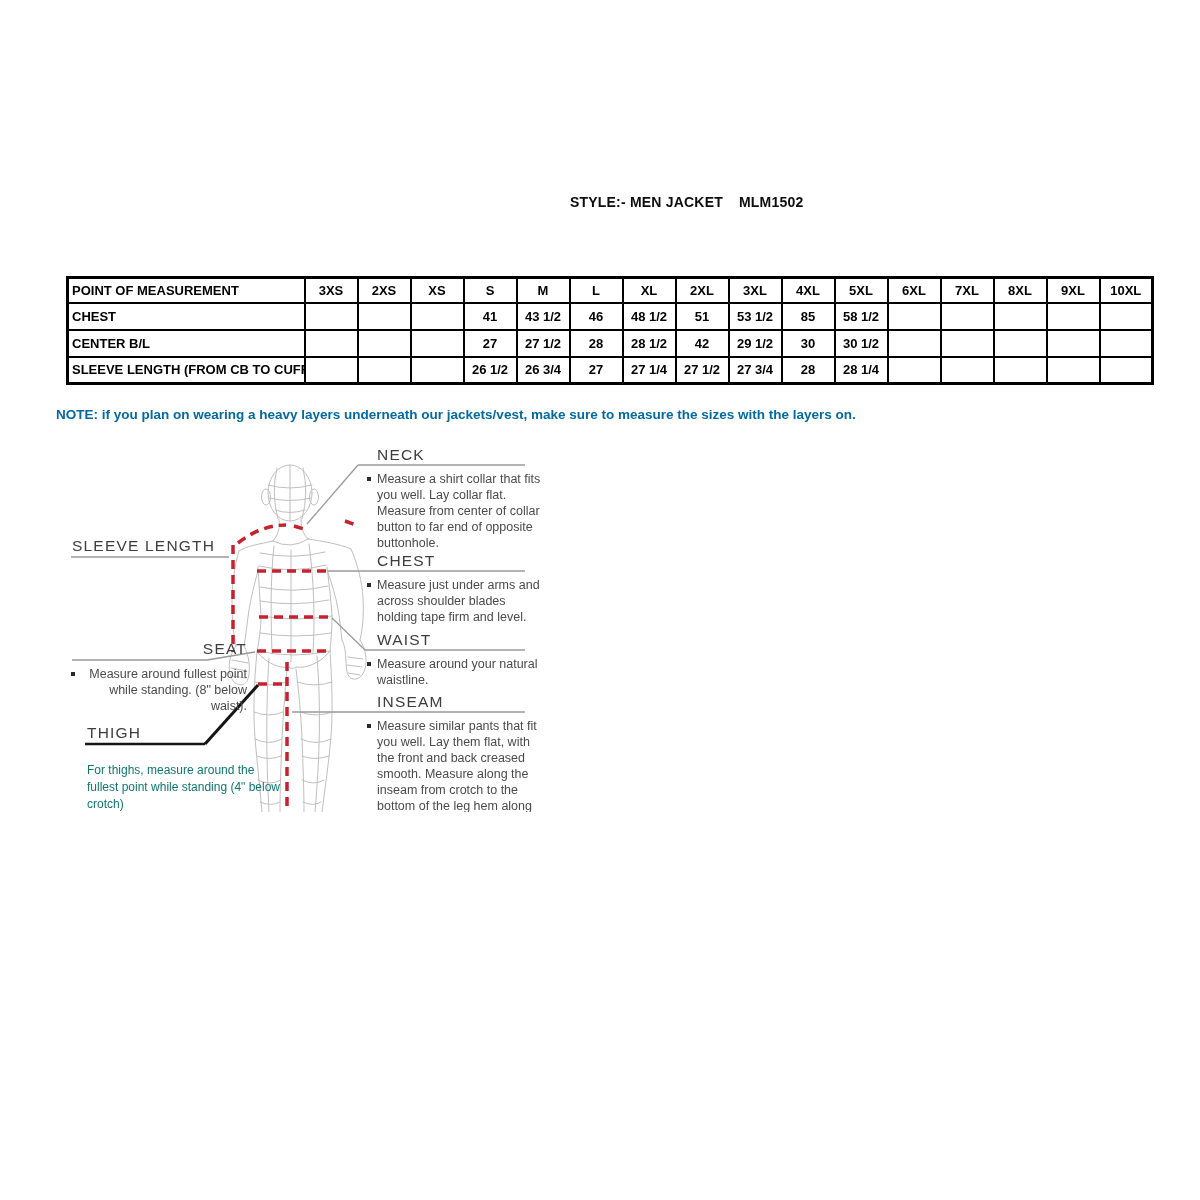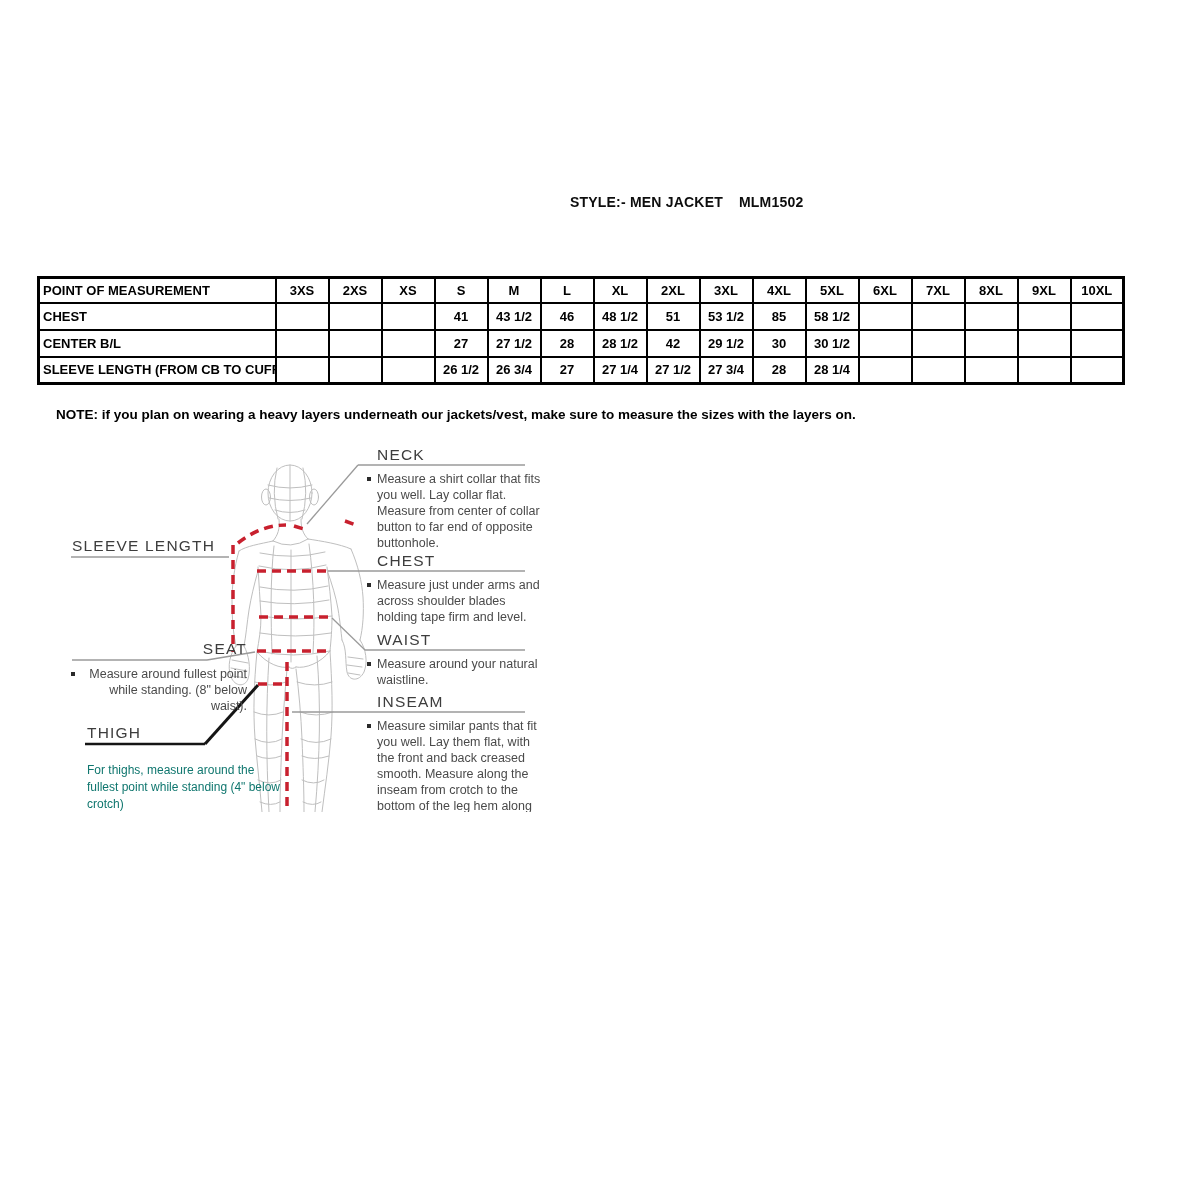--- a/index.html
+++ b/index.html
@@ -11,38 +11,38 @@
   
   .doc-title {
     position:absolute; left:570px; top:194px;
     font-size:14px; font-weight:bold; color:#0d0d0d; letter-spacing:.2px;
     white-space:nowrap;
   }
   .doc-title .code { margin-left:16px; }
 
   
   table.sizes {
-    position:absolute; left:37px; top:276px; width:1085px;
+    position:absolute; left:66px; top:276px; width:1085px;
     border-collapse:collapse; table-layout:fixed;
     border:3px solid #000;
     padding-left:7px;
   }
   .sizes th, .sizes td {
     border:2px solid #000;
     font-size:13px; font-weight:bold; color:#000;
     height:27px; padding:0 3px; text-align:center;
     overflow:hidden; white-space:nowrap;
   }
   .sizes th { height:25px; }
   .sizes .left { text-align:left; }
 
   
   .note {
     position:absolute; left:56px; top:407px;
-    font-size:13.5px; font-weight:bold; color:#000000; white-space:nowrap;
+    font-size:13.5px; font-weight:bold; color:#0369a1; white-space:nowrap;
   }
 
   
   .diagram {
     position:absolute; left:55px; top:440px; width:530px; height:372px;
     overflow:hidden;
   }
   .diagram svg { position:absolute; left:0; top:0; }
   .lbl { position:absolute; }
   .lbl .heading {

